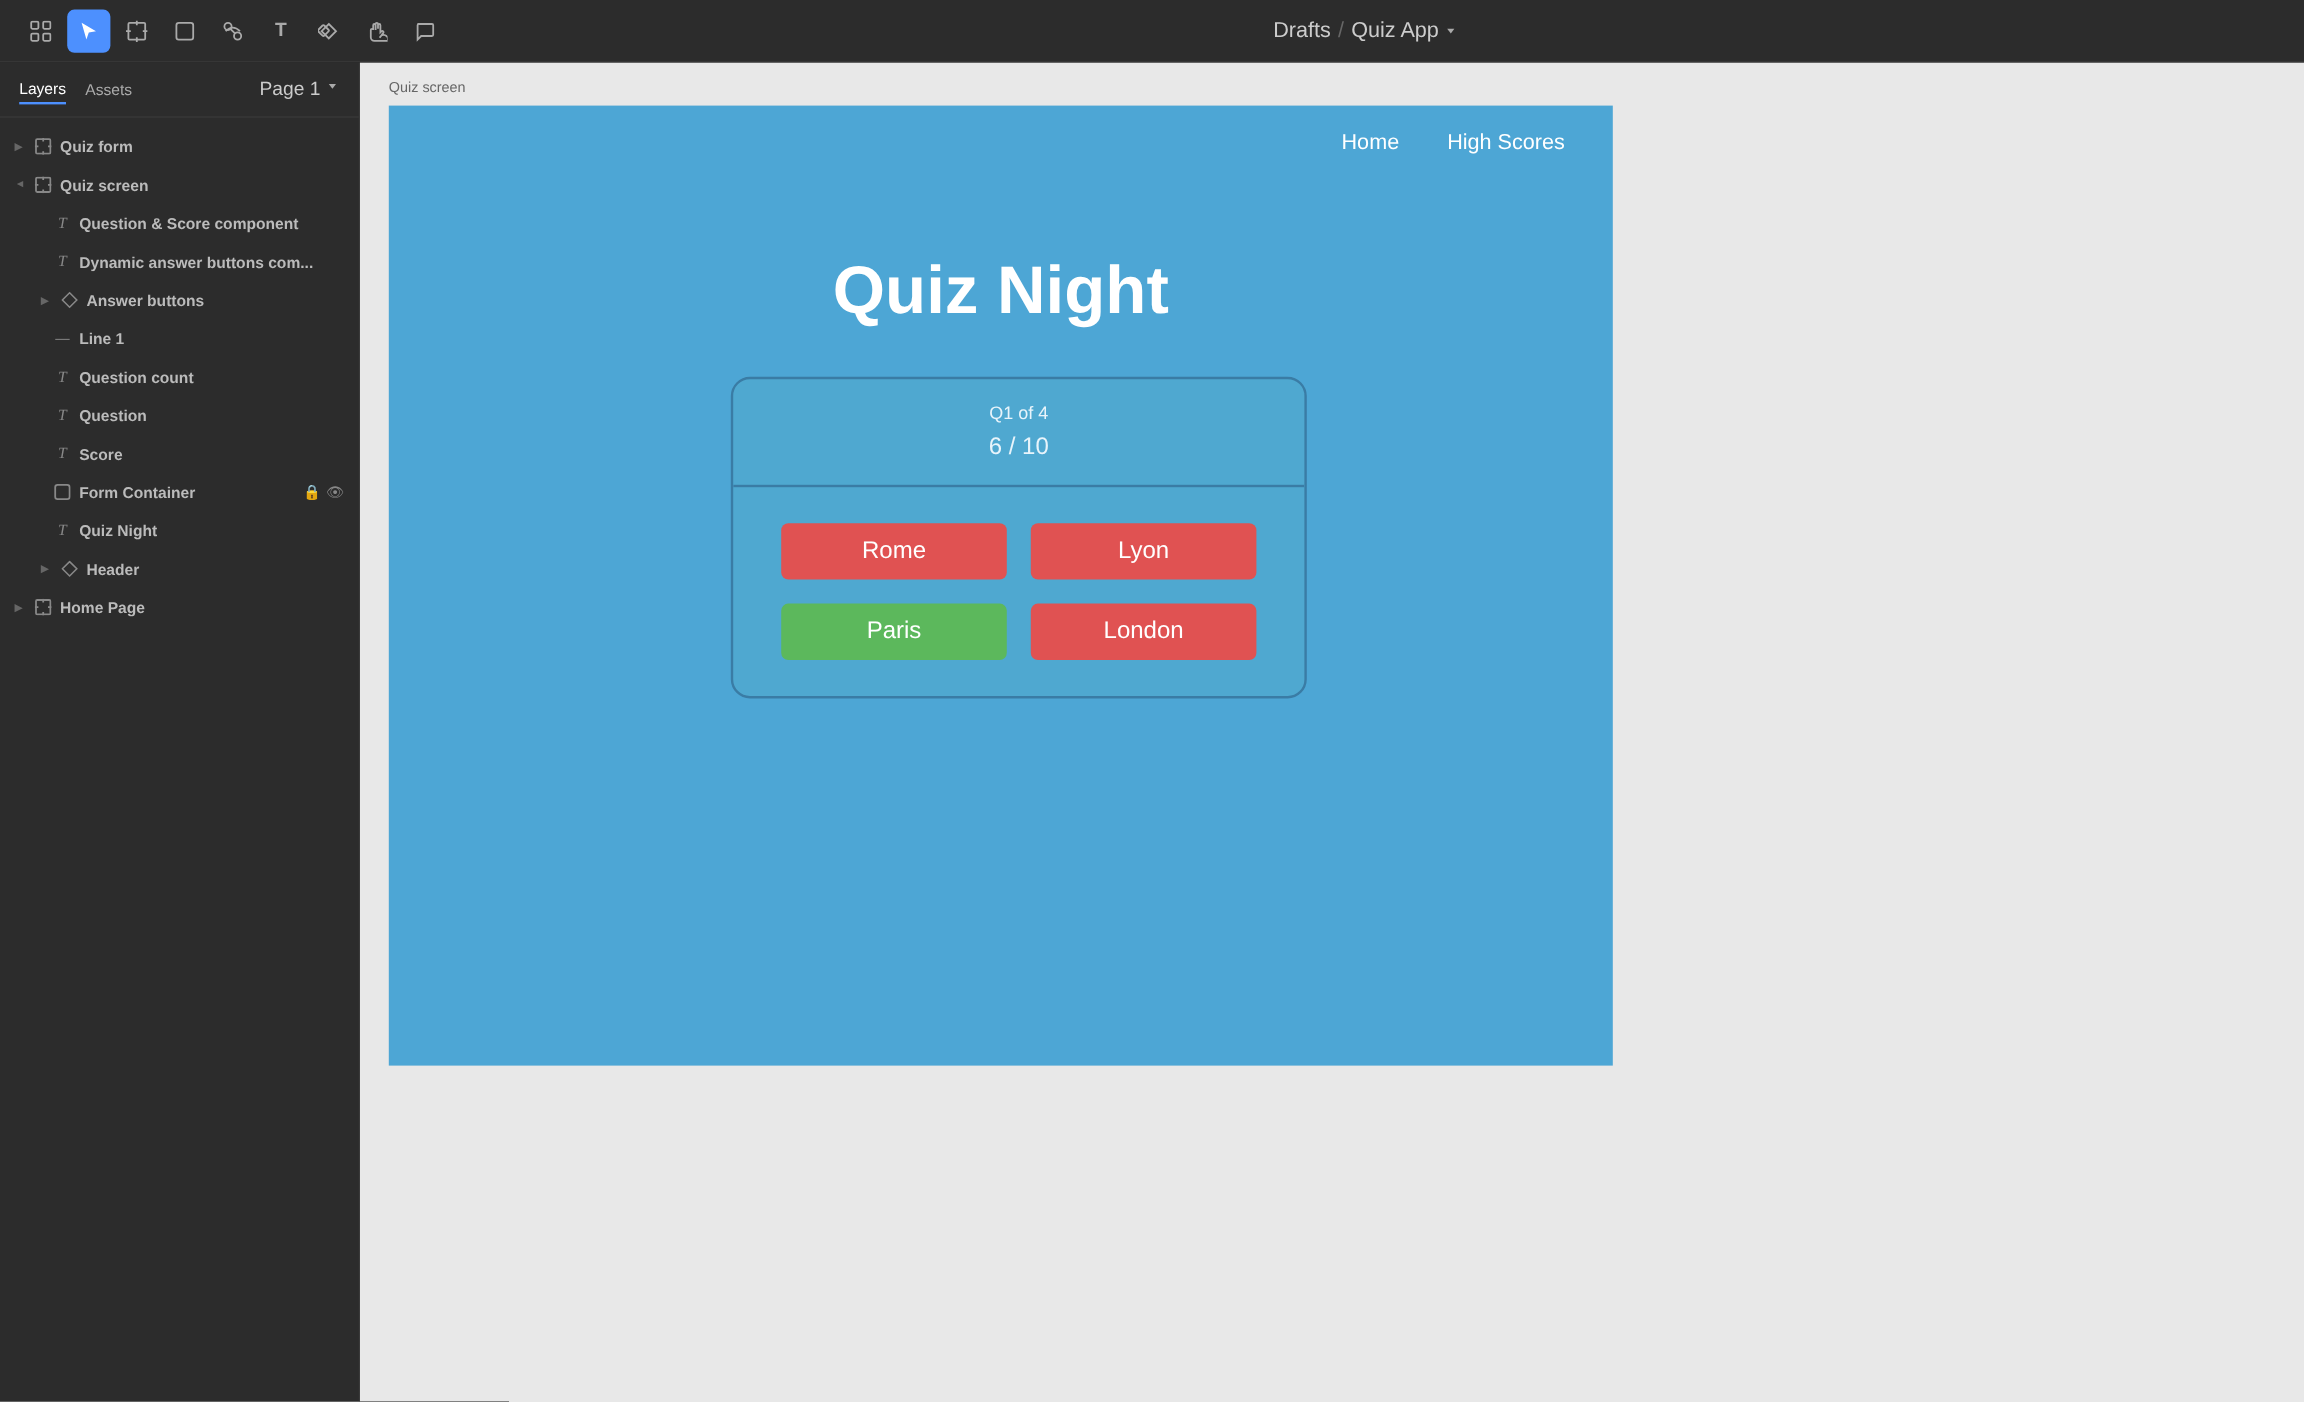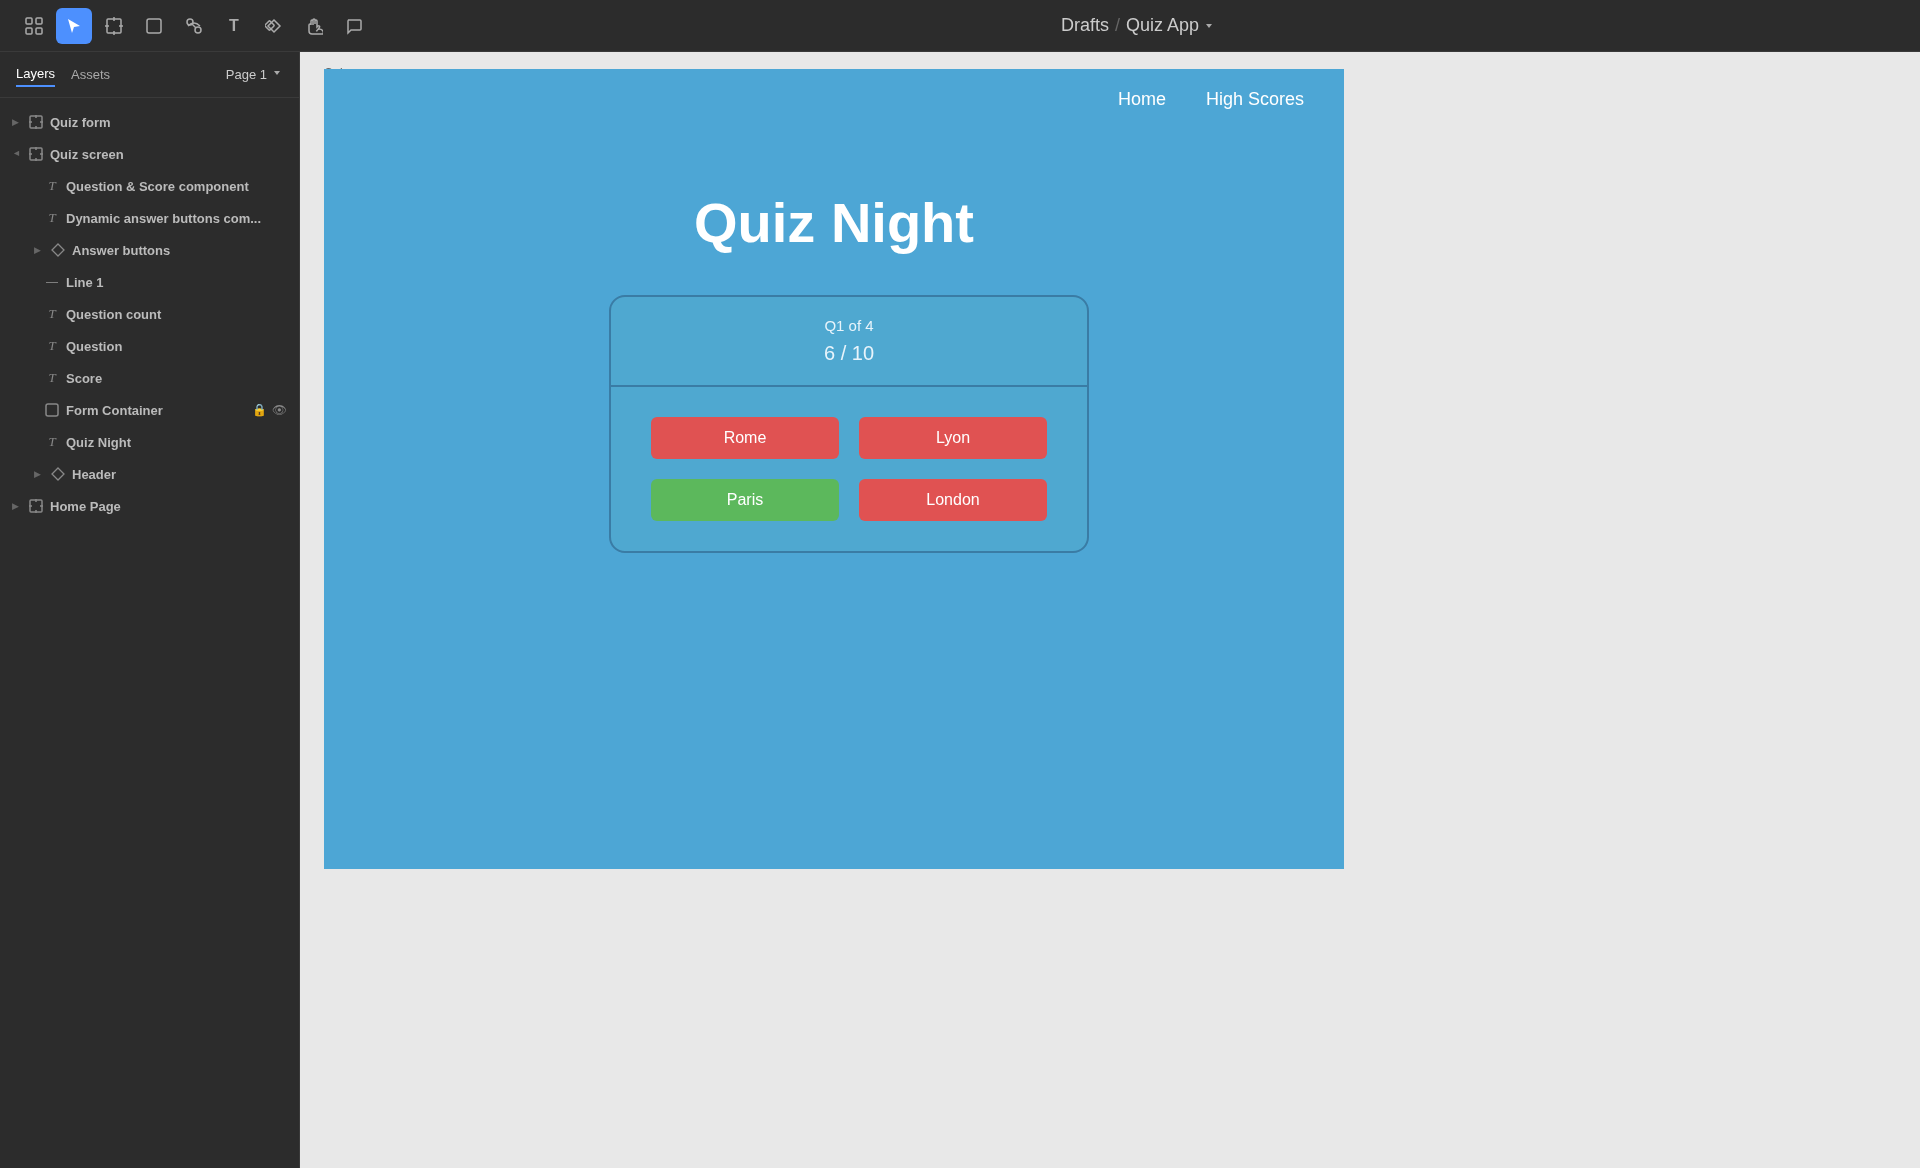--- a/index.html
+++ b/index.html
@@ -41,21 +41,21 @@
     }
     .sidebar-tabs {
       display: flex; align-items: center; padding: 10px 16px;
       border-bottom: 1px solid #3a3a3a; gap: 16px;
     }
     .sidebar-tab {
       font-size: 13px; color: #aaa; cursor: pointer; padding: 4px 0;
     }
     .sidebar-tab.active { color: #fff; border-bottom: 2px solid #4d90fe; }
     .page-selector {
-      margin-left: auto; font-size: 13px; color: #ccc;
+      margin-left: auto; font-size: 16px; color: #ccc;
       display: flex; align-items: flex-start; gap: 4px; cursor: pointer;
     }
     .sidebar-content { flex: 1; overflow-y: auto; padding: 8px 0; }
 
     
     .layer-item {
       display: flex; align-items: center; padding: 5px 12px;
       font-size: 13px; color: #bbb; cursor: pointer; gap: 6px;
       height: 32px; position: relative;
     }
@@ -71,21 +71,21 @@
       flex: 1; background: #e8e8e8; position: relative; overflow: hidden;
     }
     .canvas-label {
       position: absolute; top: 14px; left: 24px;
       font-size: 12px; color: #666;
     }
 
     
     .quiz-frame {
       position: absolute;
-      top: 17px; left: 24px;
+      top: 36px; left: 24px;
       width: 1020px; height: 800px;
       background: #4da6d5;
       border-radius: 0;
       overflow: hidden;
     }
 
     
     .quiz-nav {
       display: flex; justify-content: flex-end;
       padding: 20px 40px; gap: 40px;
@@ -127,21 +127,21 @@
     }
     .card-bottom {
       padding: 30px 40px;
       display: grid;
       grid-template-columns: 1fr 1fr;
       gap: 20px;
     }
     .answer-btn {
       padding: 12px 20px;
       border: none; border-radius: 6px;
-      font-size: 16px; font-weight: 500; color: #fff;
+      font-size: 20px; font-weight: 500; color: #fff;
       cursor: pointer; text-align: center;
     }
     .answer-btn.red { background: #e05252; }
     .answer-btn.green { background: #5cb85c; }
 
     
     .icon-frame { color: #aaa; }
     .icon-text { color: #aaa; font-family: serif; font-style: italic; }
     .icon-rect { color: #aaa; }
 

